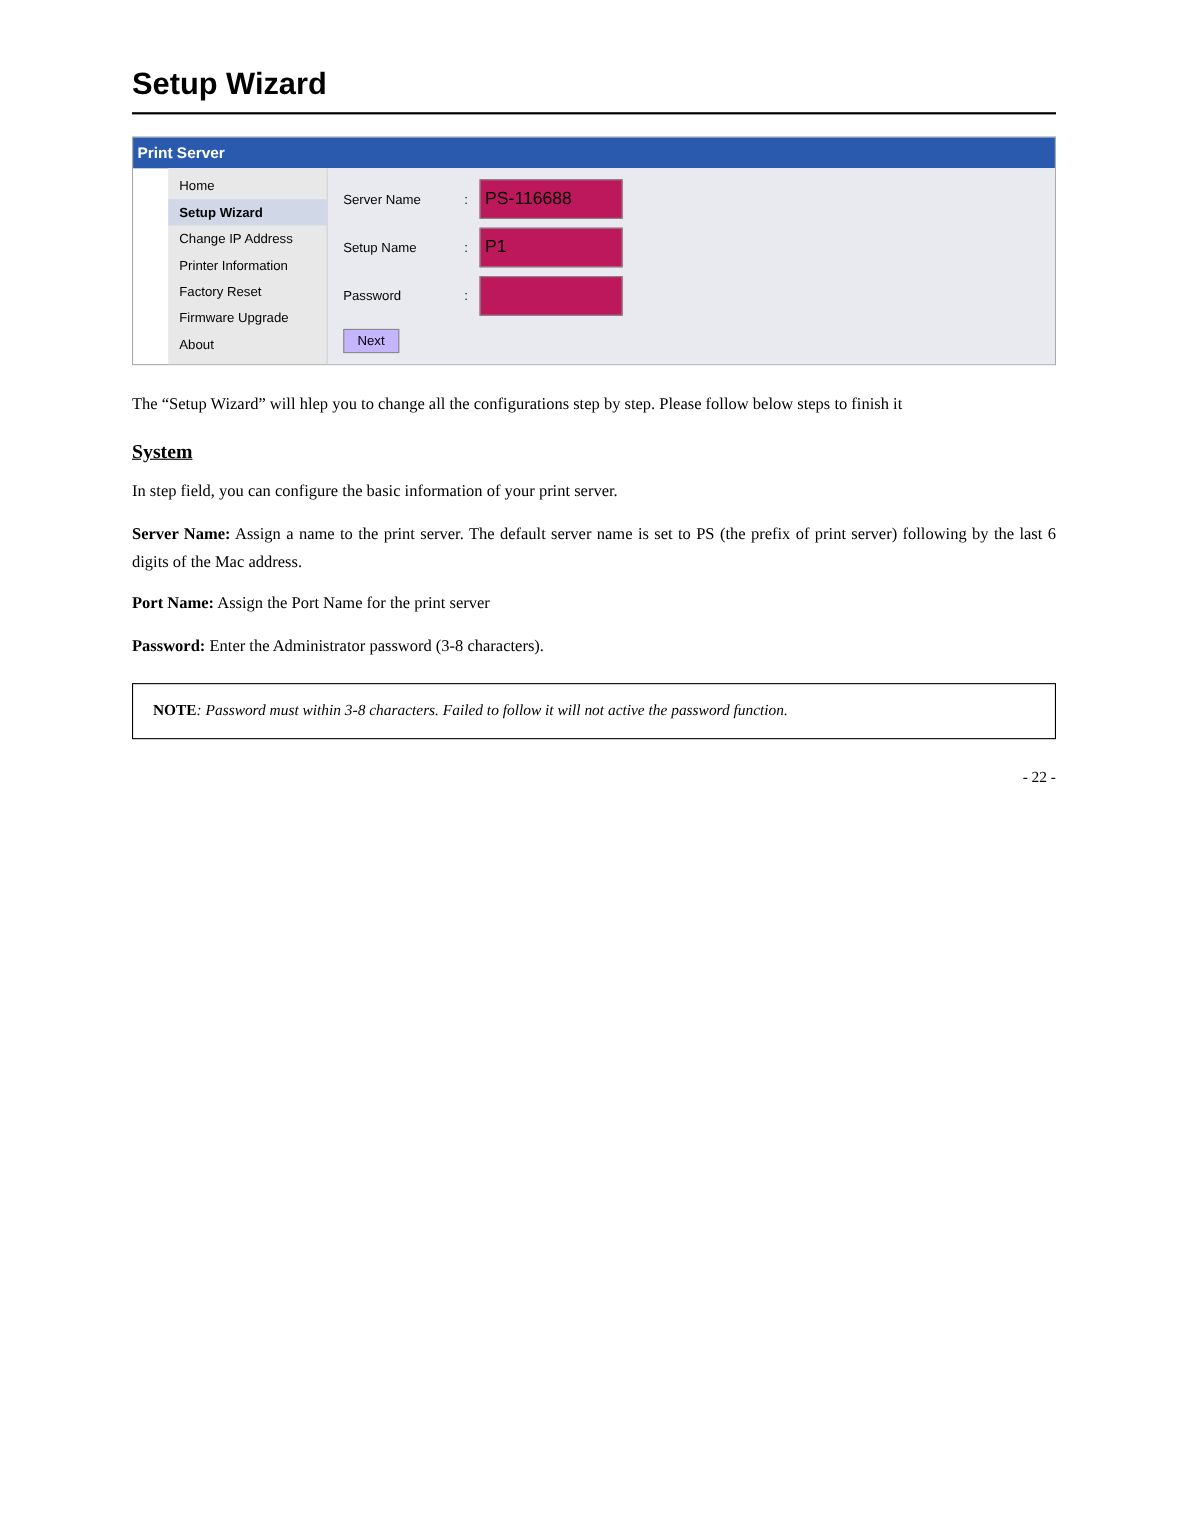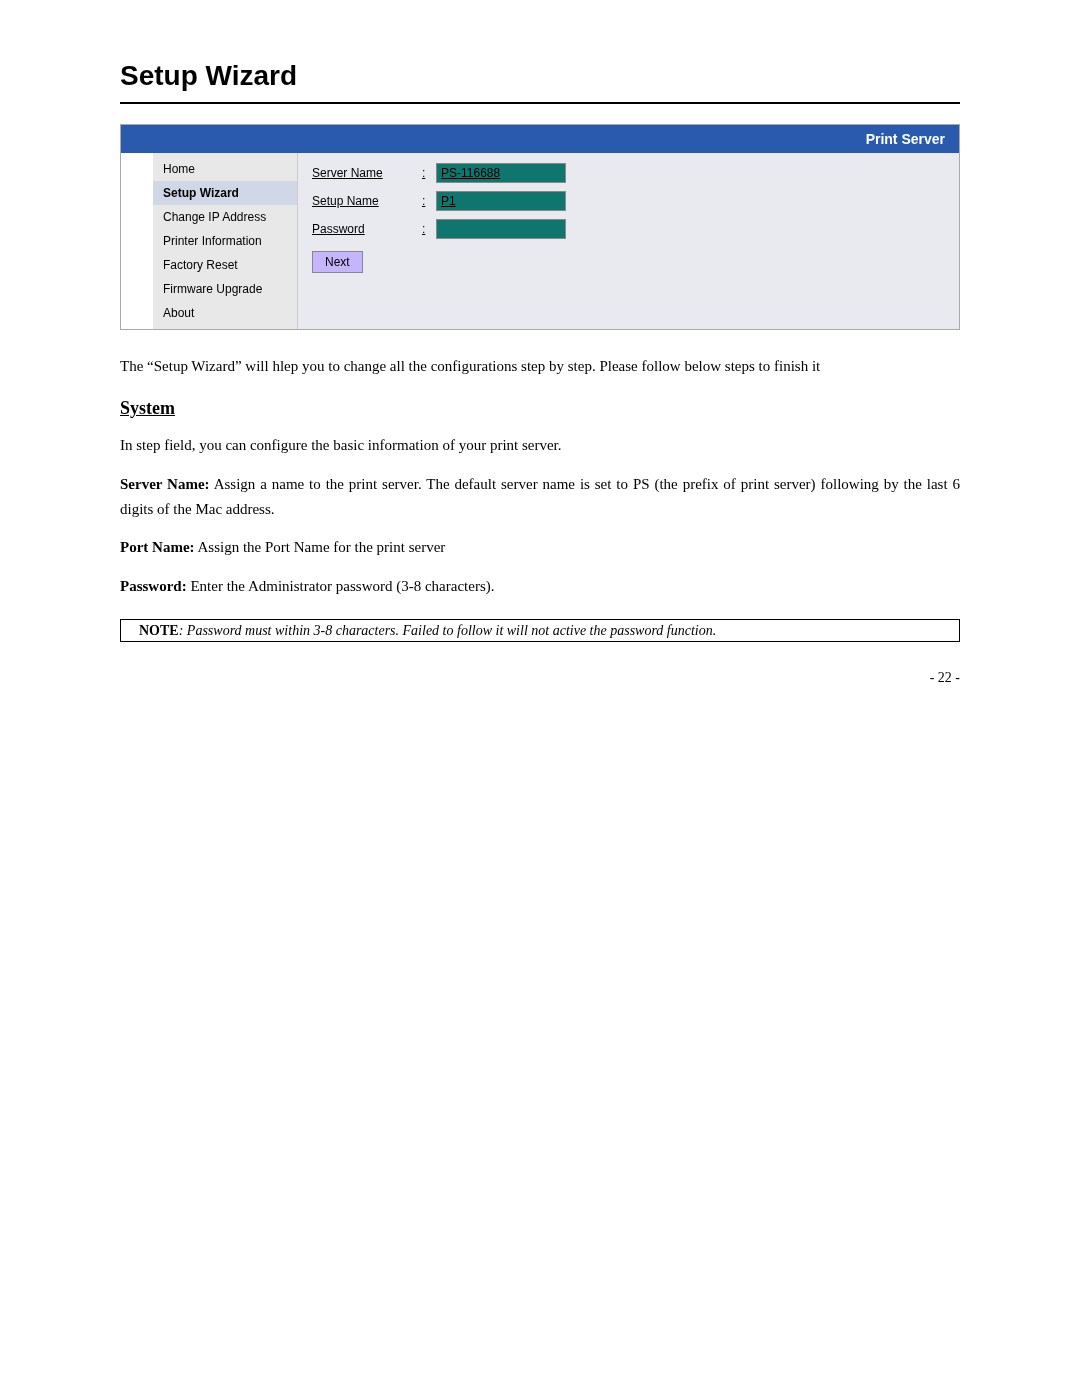--- a/index.html
+++ b/index.html
@@ -31,22 +31,22 @@
       border: 1px solid #aaa;
       margin-bottom: 24px;
     }
 
     .ui-header {
       background-color: #2a5aad;
       color: #ffffff;
       font-size: 14px;
       font-weight: bold;
       font-family: Arial, sans-serif;
-      text-align: right;
-      padding: 6px 14px;
+      text-align: left;
+      padding: 6px 4px;
     }
 
     .ui-body {
       display: flex;
       flex-direction: row;
       background: #f0f0f0;
       margin-left: 32px;
     }
 
     .ui-sidebar {
@@ -81,45 +81,44 @@
       font-size: 13px;
       font-weight: bold;
       margin-bottom: 10px;
       color: #000;
     }
 
     .form-row {
       display: flex;
       align-items: center;
       margin-bottom: 8px;
-      text-decoration: underline;
     }
 
     .form-label {
       font-family: Arial, sans-serif;
       font-size: 12px;
       width: 110px;
       color: #000;
     }
 
     .form-colon {
       font-family: Arial, sans-serif;
       font-size: 12px;
       width: 14px;
       color: #000;
     }
 
     .form-input {
       font-family: Arial, sans-serif;
-      font-size: 12px;
+      font-size: 16px;
       border: 1px solid #888;
-      background: #0f766e;
+      background: #be185d;
       padding: 2px 4px;
       width: 130px;
-      height: 20px;
+      height: 36px;
     }
 
     .next-btn {
       font-family: Arial, sans-serif;
       font-size: 12px;
       background: #c4b5fd;
       border: 1px solid #888;
       padding: 3px 12px;
       cursor: pointer;
       margin-top: 4px;
@@ -144,21 +143,21 @@
     .section-body {
       font-size: 15px;
       font-family: Times New Roman, serif;
       line-height: 1.65;
       text-align: justify;
       margin-bottom: 14px;
     }
 
     .note-box {
       border: 1px solid #000;
-      padding: 0 18px;
+      padding: 14px 18px;
       margin-top: 20px;
       font-family: Times New Roman, serif;
       font-size: 14px;
       font-style: italic;
       line-height: 1.5;
     }
 
     .note-box strong {
       font-style: normal;
     }

